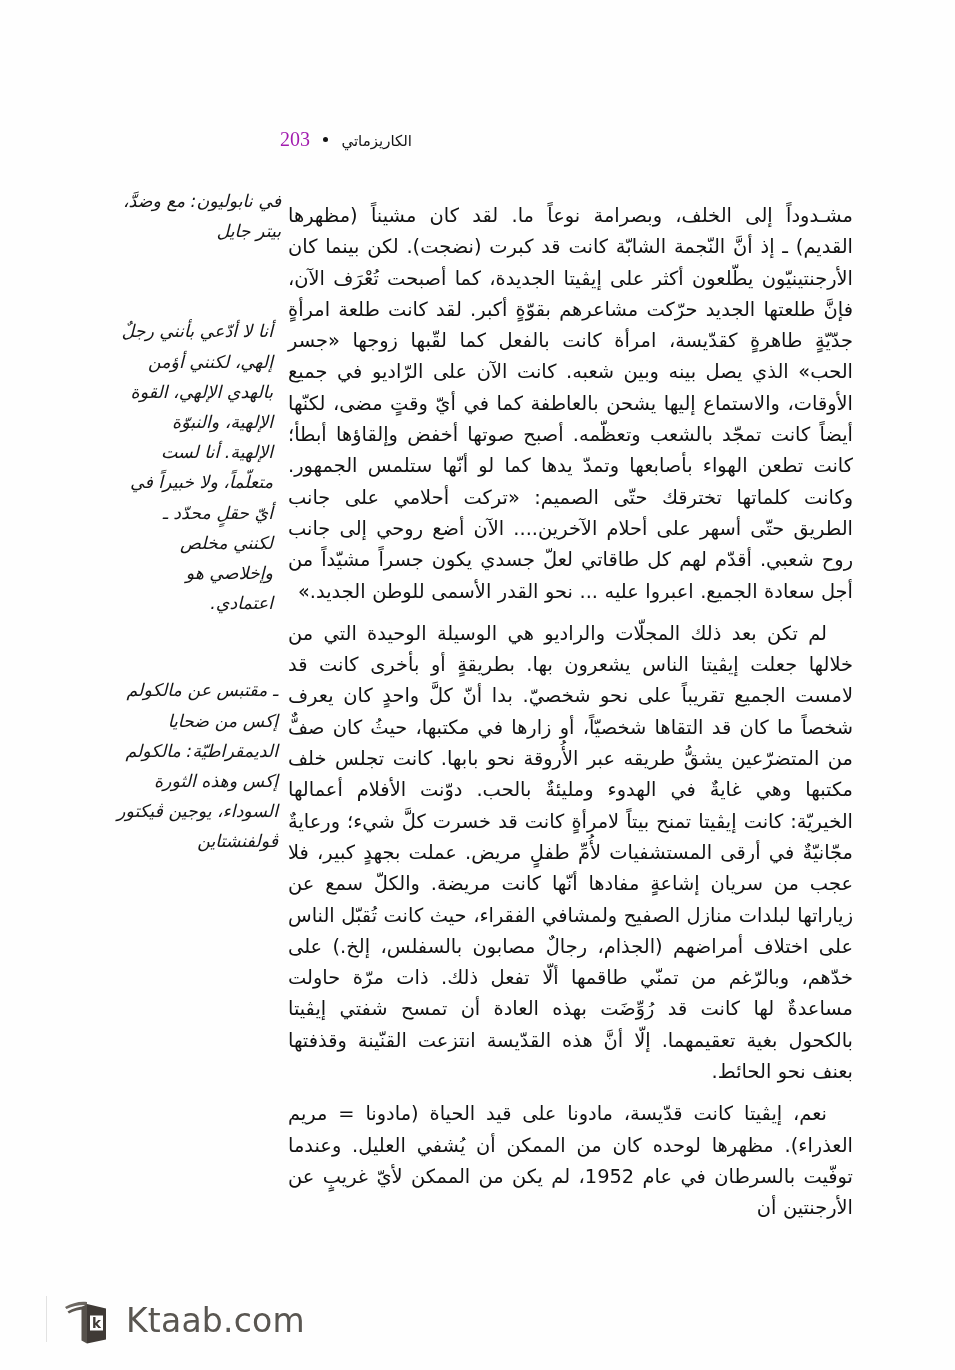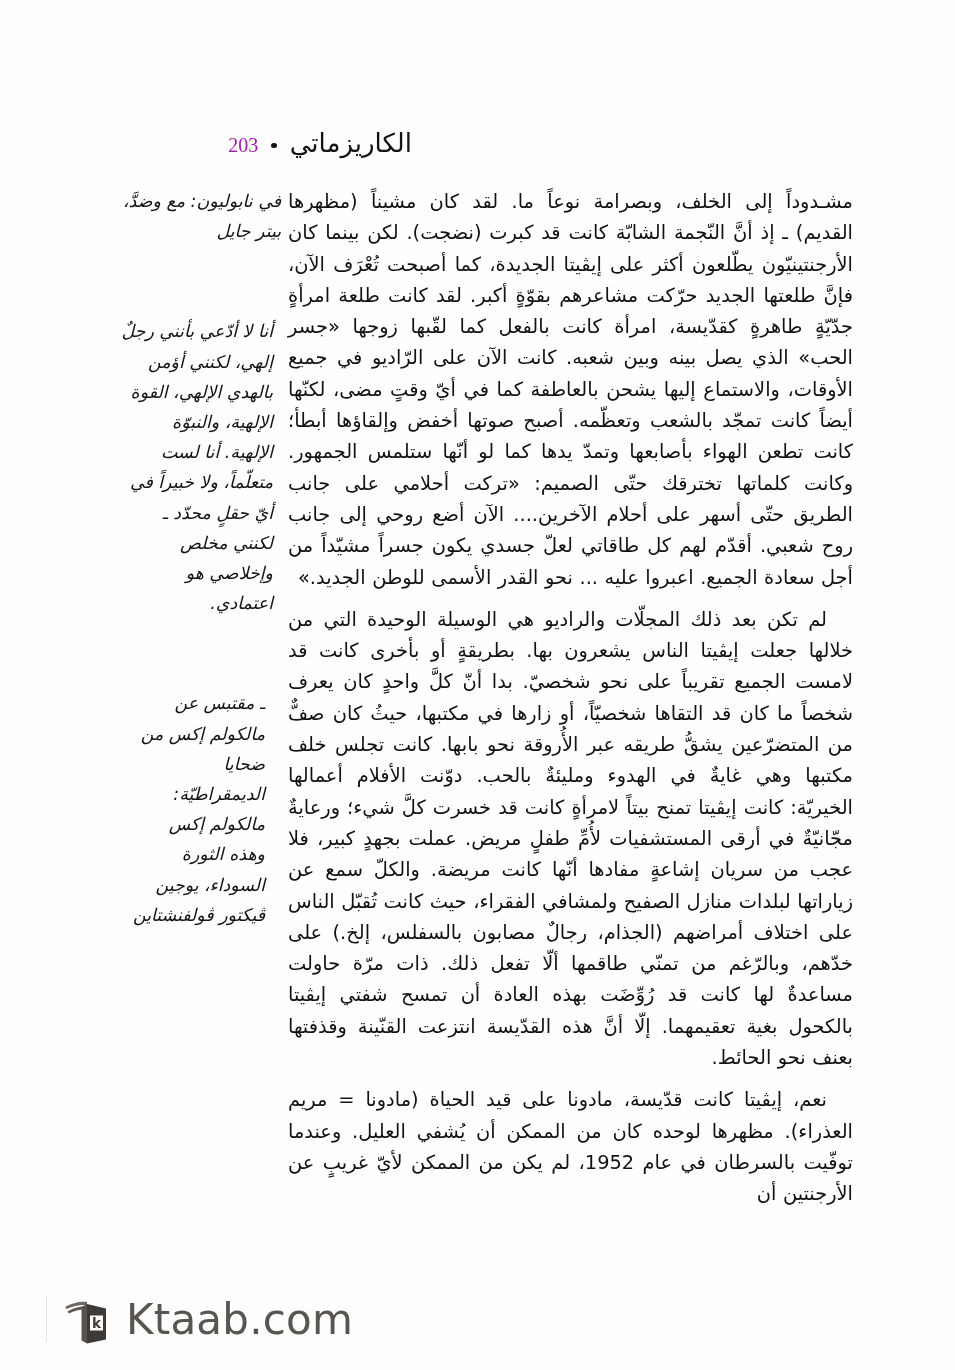--- a/index.html
+++ b/index.html
@@ -33,21 +33,21 @@
     height: 34px;
     display: flex;
     flex-direction: row;
     align-items: baseline;
     justify-content: flex-start;
     gap: 13px;
     direction: rtl;
   }
   .rh-title {
     font-family: "DejaVu Sans", sans-serif;
-    font-size: 26px;
+    font-size: 15px;
     letter-spacing: 0px;
     color: #131313;
     white-space: nowrap;
   }
   .rh-dot {
     display: inline-block;
     width: 5.5px;
     height: 5.5px;
     border-radius: 50%;
     background: #131313;
@@ -65,21 +65,21 @@
     position: absolute;
     top: 186px;
     left: 0;
     width: 955px;
     height: 1060px;
   }
 
   
   .col-main {
     position: absolute;
-    top: 0;
+    top: 14px;
     right: 102px;
     width: 565px;
     direction: rtl;
     text-align: justify;
     text-align-last: right;
     font-family: "DejaVu Sans", "Liberation Sans", sans-serif;
     font-size: 19.4px;
     line-height: 31.3px;
     color: #121212;
   }
@@ -105,21 +105,21 @@
     font-family: "DejaVu Sans", "Liberation Sans", sans-serif;
     font-style: italic;
     font-size: 17.4px;
     line-height: 30.2px;
     color: #141414;
   }
   .side-note-source { margin: 0 0 0 0; }
   .side-gap-a { height: 62px; }
   .side-gap-b { height: 46px; }
   .side-quote { margin: 8px; }
-  .side-attrib { margin: 16px; }
+  .side-attrib { margin: 3px; }
 
   
   .footer {
     position: absolute;
     left: 62px;
     top: 1289px;
     width: 260px;
     height: 62px;
     display: flex;
     flex-direction: row;
@@ -137,21 +137,21 @@
   }
   .brand-logo {
     position: relative;
     width: 52px;
     height: 52px;
     flex: 0 0 52px;
   }
   .brand-logo svg { display: block; }
   .brand-name {
     font-family: "DejaVu Sans", "Liberation Sans", sans-serif;
-    font-size: 42px;
+    font-size: 33px;
     font-weight: 400;
     letter-spacing: 0.2px;
     color: #595651;
     line-height: 1;
     white-space: nowrap;
   }
 </style>
 </head>
 <body>
 

